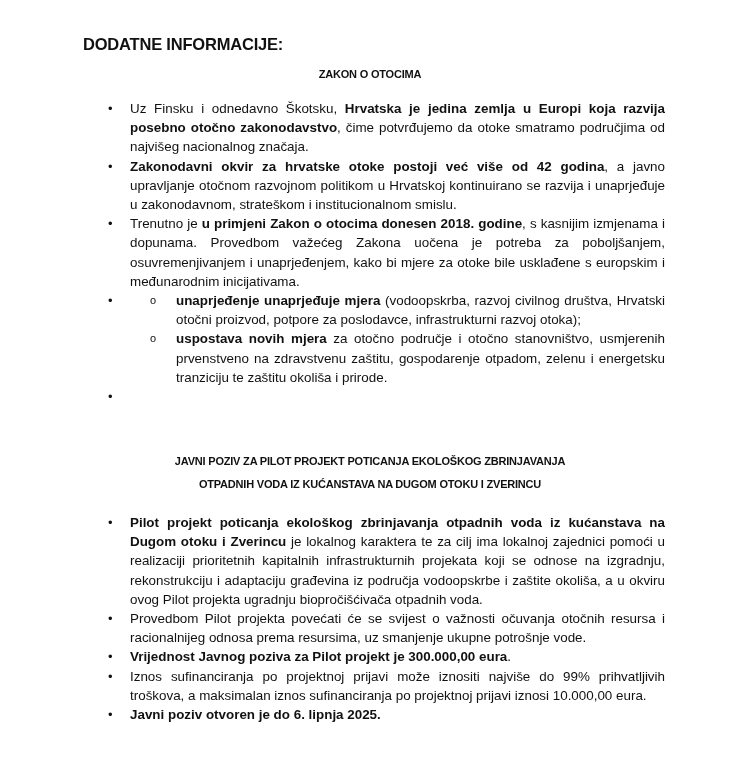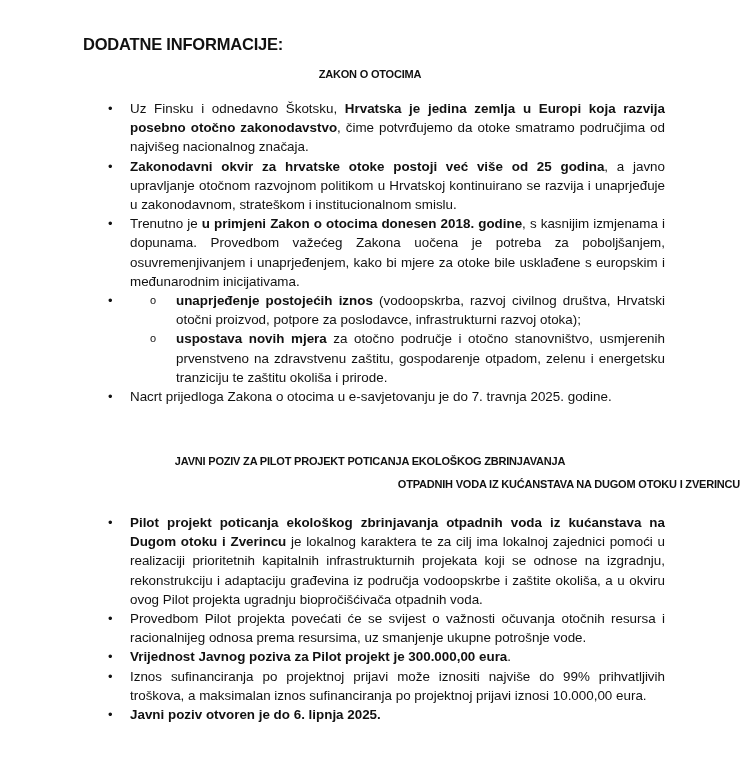--- a/index.html
+++ b/index.html
@@ -27,47 +27,46 @@
 
   <div class="h2" style="top:68px;">ZAKON O OTOCIMA</div>
 
   <ul class="list" style="top:99px;">
     <li>
       <span class="bullet">•</span>
       <span>Uz Finsku i odnedavno Škotsku, </span><b>Hrvatska je jedina zemlja u Europi koja razvija posebno otočno zakonodavstvo</b><span>, čime potvrđujemo da otoke smatramo područjima od najvišeg nacionalnog značaja.</span>
     </li>
     <li>
       <span class="bullet">•</span>
-      <b>Zakonodavni okvir za hrvatske otoke postoji već više od 25 godina</b><span>, a javno upravljanje otočnom razvojnom politikom u Hrvatskoj kontinuirano se razvija i unaprjeđuje u zakonodavnom, strateškom i institucionalnom smislu.</span>
+      <b>Zakonodavni okvir za hrvatske otoke postoji već više od 42 godina</b><span>, a javno upravljanje otočnom razvojnom politikom u Hrvatskoj kontinuirano se razvija i unaprjeđuje u zakonodavnom, strateškom i institucionalnom smislu.</span>
     </li>
     <li>
       <span class="bullet">•</span>
       <span>Trenutno je </span><b>u primjeni Zakon o otocima donesen 2018. godine</b><span>, s kasnijim izmjenama i dopunama. Provedbom važećeg Zakona uočena je potreba za poboljšanjem, osuvremenjivanjem i unaprjeđenjem, kako bi mjere za otoke bile usklađene s europskim i međunarodnim inicijativama.</span>
     </li>
     <li class="nojust">
       <span class="bullet">•</span>
       <ul class="sub">
         <li>
           <span class="circ">o</span>
-          <b>unaprjeđenje postojećih iznos</b><span> (vodoopskrba, razvoj civilnog društva, Hrvatski otočni proizvod, potpore za poslodavce, infrastrukturni razvoj otoka);</span>
+          <b>unaprjeđenje unaprjeđuje mjera</b><span> (vodoopskrba, razvoj civilnog društva, Hrvatski otočni proizvod, potpore za poslodavce, infrastrukturni razvoj otoka);</span>
         </li>
         <li>
           <span class="circ">o</span>
           <b>uspostava novih mjera</b><span> za otočno područje i otočno stanovništvo, usmjerenih prvenstveno na zdravstvenu zaštitu, gospodarenje otpadom, zelenu i energetsku tranziciju te zaštitu okoliša i prirode.</span>
         </li>
       </ul>
     </li>
     <li class="nojust">
       <span class="bullet">•</span>
-      <span>Nacrt prijedloga Zakona o otocima u e-savjetovanju je do 7. travnja 2025. godine.</span>
     </li>
   </ul>
 
   <div class="h2" style="top:455px;">JAVNI POZIV ZA PILOT PROJEKT POTICANJA EKOLOŠKOG ZBRINJAVANJA</div>
-  <div class="h2" style="top:478px;text-align:right;">OTPADNIH VODA IZ KUĆANSTAVA NA DUGOM OTOKU I ZVERINCU</div>
+  <div class="h2" style="top:478px;">OTPADNIH VODA IZ KUĆANSTAVA NA DUGOM OTOKU I ZVERINCU</div>
 
   <ul class="list" style="top:513px;">
     <li>
       <span class="bullet">•</span>
       <b>Pilot projekt poticanja ekološkog zbrinjavanja otpadnih voda iz kućanstava na Dugom otoku i Zverincu</b><span>  je lokalnog karaktera te za cilj ima lokalnoj zajednici pomoći u realizaciji prioritetnih kapitalnih infrastrukturnih projekata koji se odnose na izgradnju, rekonstrukciju i adaptaciju građevina iz područja vodoopskrbe i zaštite okoliša, a u okviru ovog Pilot projekta ugradnju biopročišćivača otpadnih voda.</span>
     </li>
     <li>
       <span class="bullet">•</span>
       <span>Provedbom Pilot projekta povećati će se svijest o važnosti očuvanja otočnih resursa i racionalnijeg odnosa prema resursima, uz smanjenje ukupne potrošnje vode.</span>
     </li>

